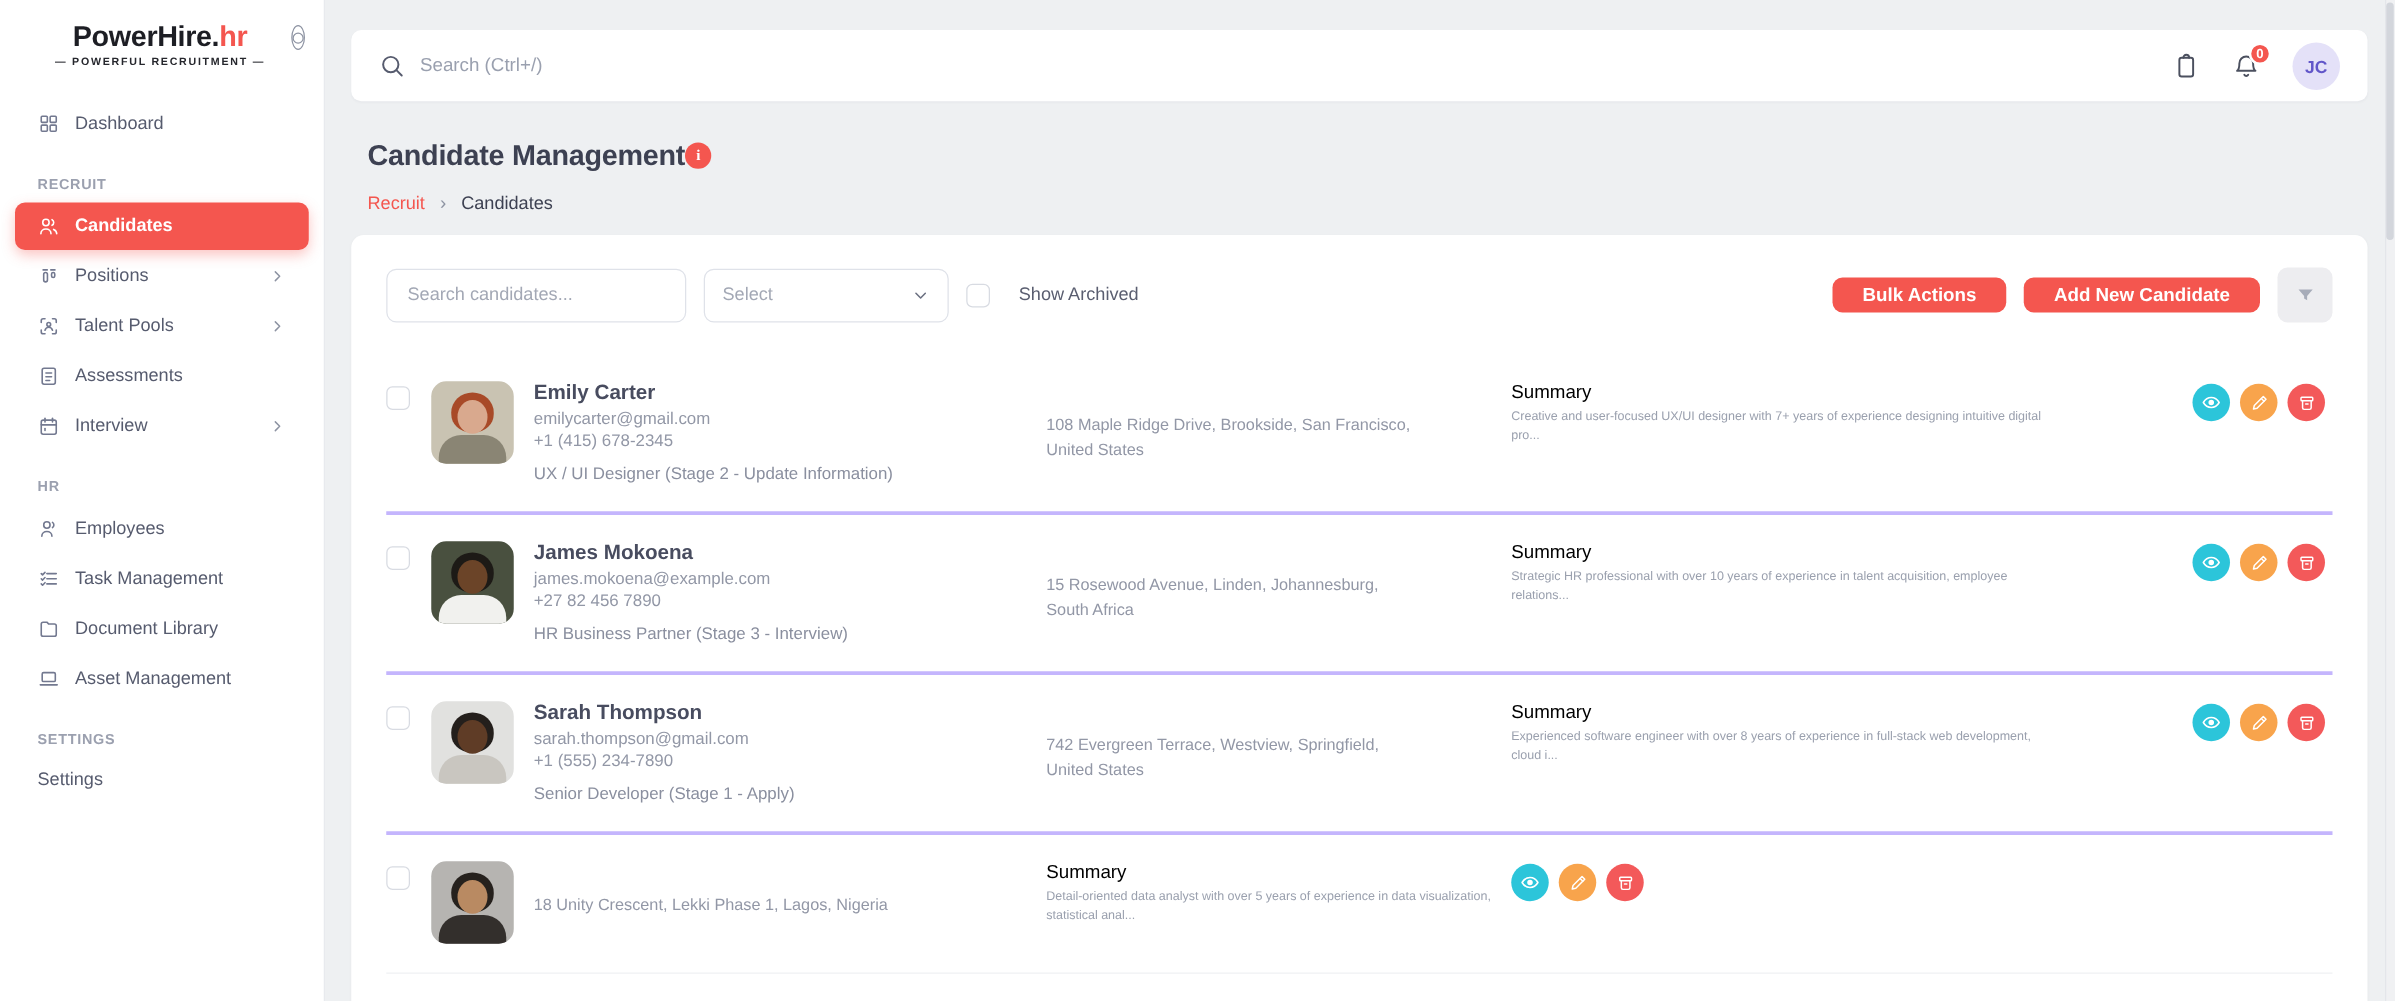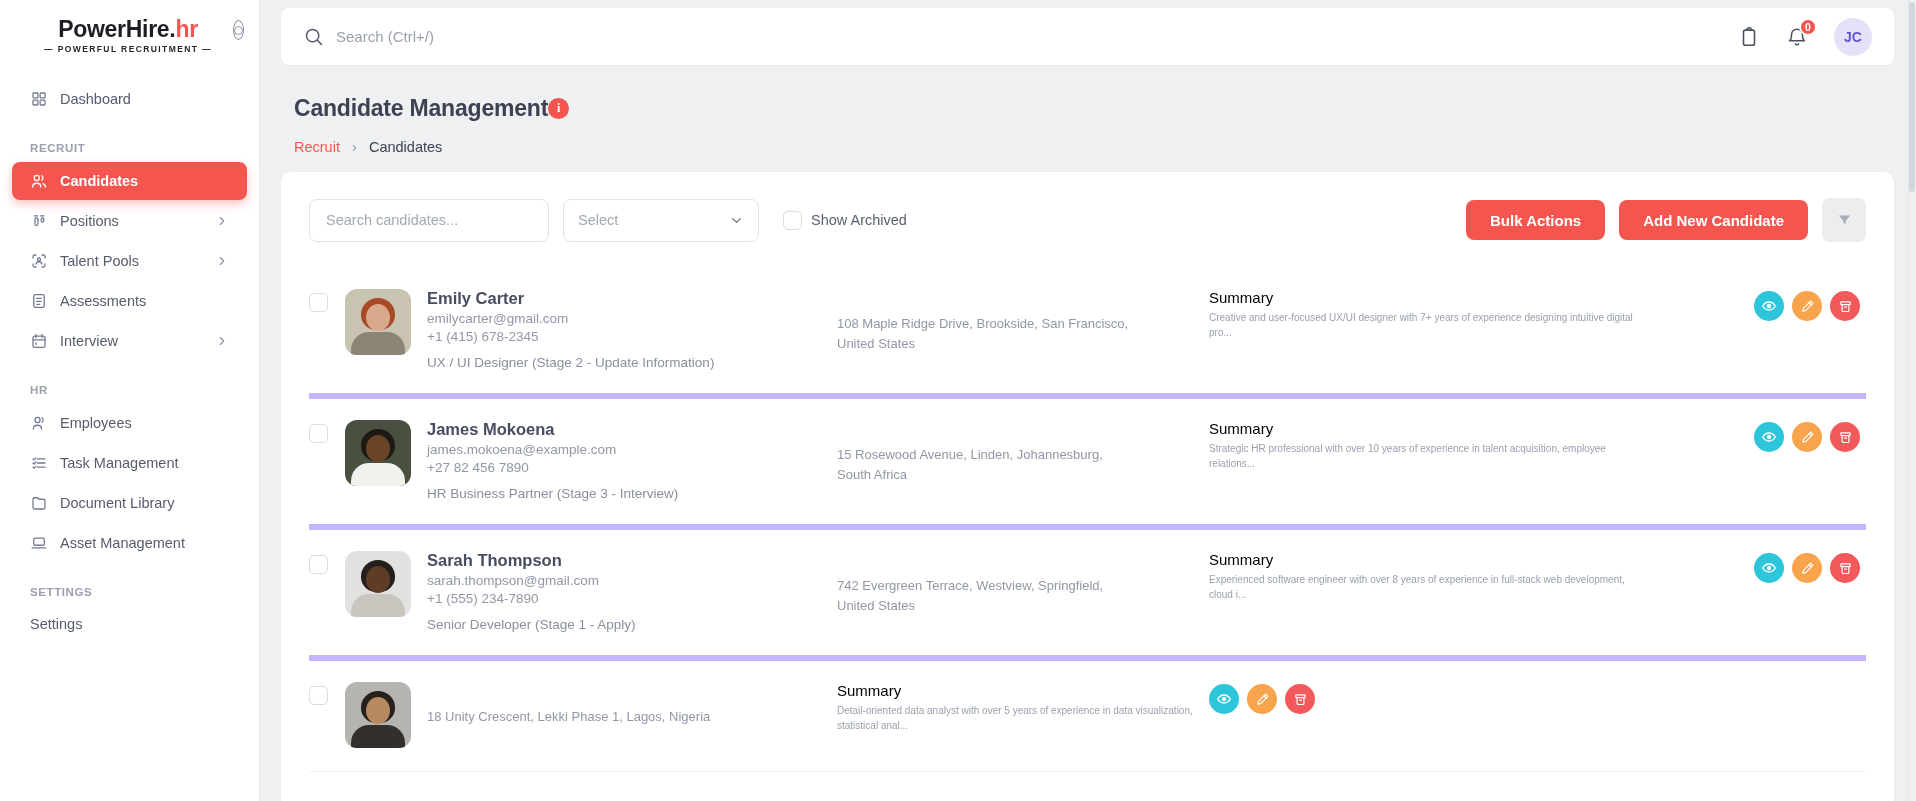--- a/index.html
+++ b/index.html
@@ -23,21 +23,21 @@
   .nav { margin-top:26px; }
   .nav-item { display:flex; align-items:center; gap:12px; margin:2px 12px; padding:10px 18px; border-radius:8px; color:#565b6e; font-size:14.5px; cursor:pointer; }
   .nav-item .ico { color:#737990; display:flex; }
   .nav-item .chev { margin-left:auto; color:#8d93a2; display:flex; }
   .nav-item.active { background:var(--accent); color:#ffffff; font-weight:700; box-shadow:0 4px 10px rgba(244,86,79,.35); }
   .nav-item.active .ico { color:#ffffff; }
   .section-title { font-size:11.5px; font-weight:700; letter-spacing:.6px; color:#9ba0af; margin:24px 0 8px 30px; }
   .nav-item.plain { padding-left:30px; margin:2px 0; }
 
   
-  .main { flex:1; padding:8px 22px 0 21px; min-width:0; }
+  .main { flex:1; padding:24px 22px 0 21px; min-width:0; }
 
   .topbar { background:#fff; height:57px; border-radius:8px; display:flex; align-items:center; padding:0 22px; box-shadow:0 1px 2px rgba(40,44,63,.03); }
   .search-wrap { display:flex; align-items:center; gap:12px; flex:1; color:#565b6e; }
   .search-input { border:none; outline:none; font-size:15px; flex:1; color:#3d4152; background:transparent; font-family:inherit; }
   .search-input::placeholder { color:#9aa0af; }
   .topbar-right { display:flex; align-items:center; gap:26px; color:#4b505f; }
   .icon-btn { position:relative; cursor:pointer; display:flex; }
   .badge { position:absolute; top:-8px; right:-9px; min-width:18px; height:18px; border-radius:9px; background:var(--accent); color:#fff; font-size:10.5px; font-weight:700; display:flex; align-items:center; justify-content:center; border:2px solid #fff; padding:0 3px; }
   .avatar-chip { width:38px; height:38px; border-radius:50%; background:var(--topbar-avatar-bg); color:var(--topbar-avatar-text); font-size:14px; font-weight:700; display:flex; align-items:center; justify-content:center; cursor:pointer; }
 
@@ -49,30 +49,30 @@
   .crumb-sep { color:#8d93a2; font-size:15px; }
   .crumb-current { color:#3d4152; }
 
   
   .card { background:#fff; border-radius:10px; margin-top:17px; padding:26px 28px 0; box-shadow:0 1px 3px rgba(40,44,63,.04); }
   .filter-row { display:flex; align-items:center; gap:14px; }
   .f-input { width:240px; height:43px; border:1px solid #dfe2e9; border-radius:8px; padding:0 16px; font-size:14.5px; color:#3d4152; outline:none; background:#fff; font-family:inherit; }
   .f-input::placeholder { color:#a3a8b5; }
   .f-select { width:196px; height:43px; border:1px solid #dfe2e9; border-radius:8px; padding:0 14px; display:flex; align-items:center; justify-content:space-between; color:#a3a8b5; font-size:14.5px; cursor:pointer; background:#fff; }
   .f-select .chev { color:#6b7081; }
-  .check-wrap { display:flex; align-items:center; gap:9px; margin-left:10px; cursor:pointer; }
+  .check-wrap { display:flex; align-items:center; gap:23px; margin-left:0; cursor:pointer; }
   .checkbox { width:19px; height:19px; border:1.5px solid #d8dbe2; border-radius:5px; background:#fff; }
   .check-label { font-size:14.5px; color:#5a5e70; }
   .filter-spacer { flex:1; }
-  .btn-red { background:var(--accent); color:#fff; border:none; height:40px; padding:0 24px; border-radius:8px; font-size:15px; font-weight:700; cursor:pointer; font-family:inherit; }
+  .btn-red { background:var(--accent); color:#fff; border:none; height:28px; padding:0 24px; border-radius:8px; font-size:15px; font-weight:700; cursor:pointer; font-family:inherit; }
   .btn-filter { width:44px; height:44px; border-radius:8px; background:#ededf0; border:none; display:flex; align-items:center; justify-content:center; color:#a7acb9; cursor:pointer; }
 
   
   .rows { margin-top:26px; }
-  .row { display:grid; grid-template-columns:20px 66px 394px 356px 1fr 112px; column-gap:16px; align-items:flex-start; padding:21px 0 23px; border-bottom:6px solid #c4b5fd; }
+  .row { display:grid; grid-template-columns:20px 66px 394px 356px 1fr 112px; column-gap:16px; align-items:flex-start; padding:21px 0 23px; border-bottom:3px solid #c4b5fd; }
   .row:last-child { border-bottom:none; }
   .row .checkbox { margin-top:4px; }
   .avatar { width:66px; height:66px; border-radius:12px; position:relative; overflow:hidden; }
   .av-hair { position:absolute; left:50%; top:13%; width:34px; height:32px; border-radius:50% 50% 46% 46%; transform:translateX(-50%); }
   .av-head { position:absolute; left:50%; top:22%; width:24px; height:27px; border-radius:50%; transform:translateX(-50%); }
   .av-torso { position:absolute; left:50%; bottom:-9px; width:54px; height:32px; border-radius:18px 18px 0 0; transform:translateX(-50%); }
   .cand-name { font-size:16.5px; font-weight:700; color:#484c5f; }
   .cand-email, .cand-phone { font-size:13.5px; color:#9297a6; margin-top:3px; }
   .cand-position { font-size:13.5px; color:#8a8f9f; margin-top:11px; }
   .cand-address { font-size:13px; color:#9297a6; line-height:1.55; padding-top:2px; max-width:300px;margin-top:23px; }

